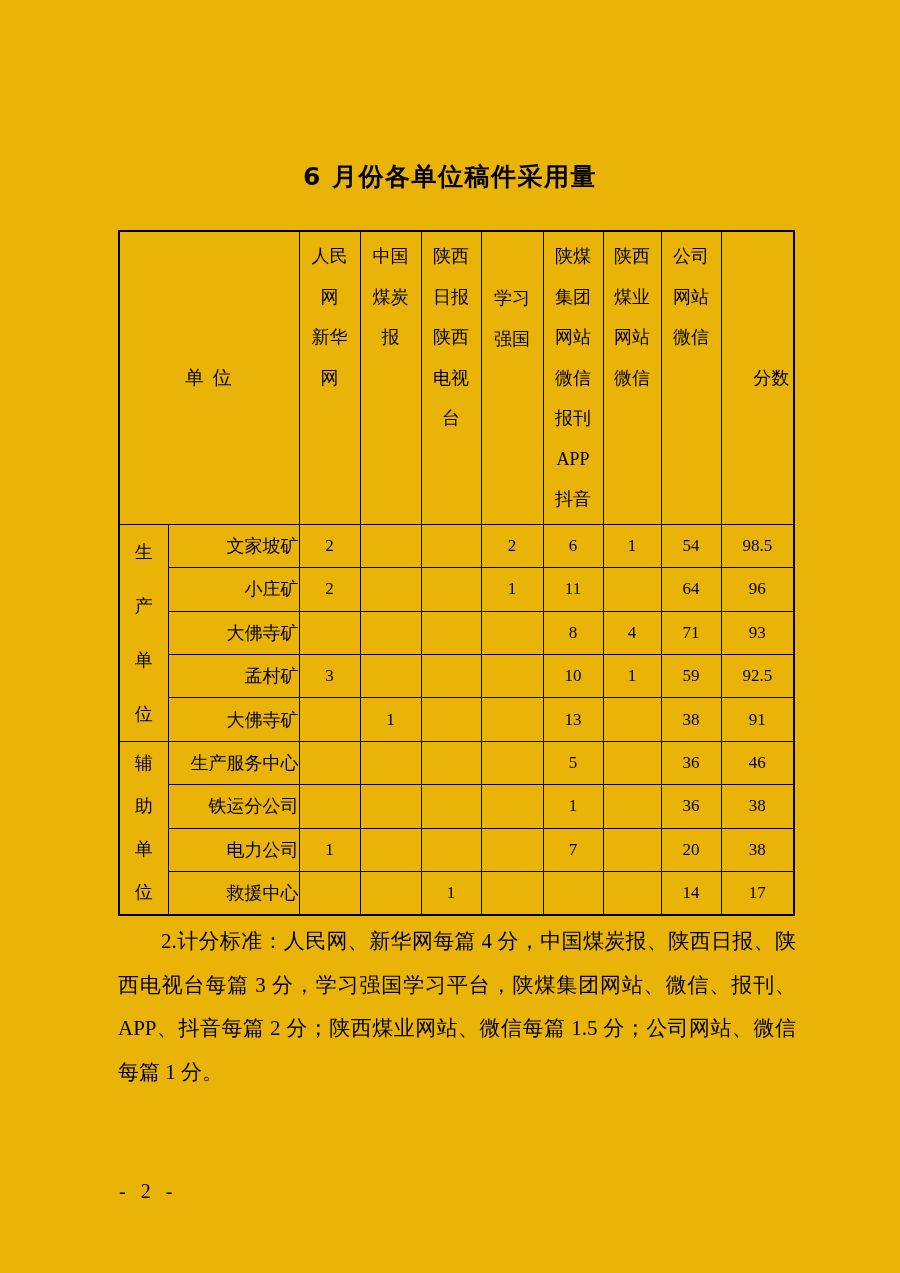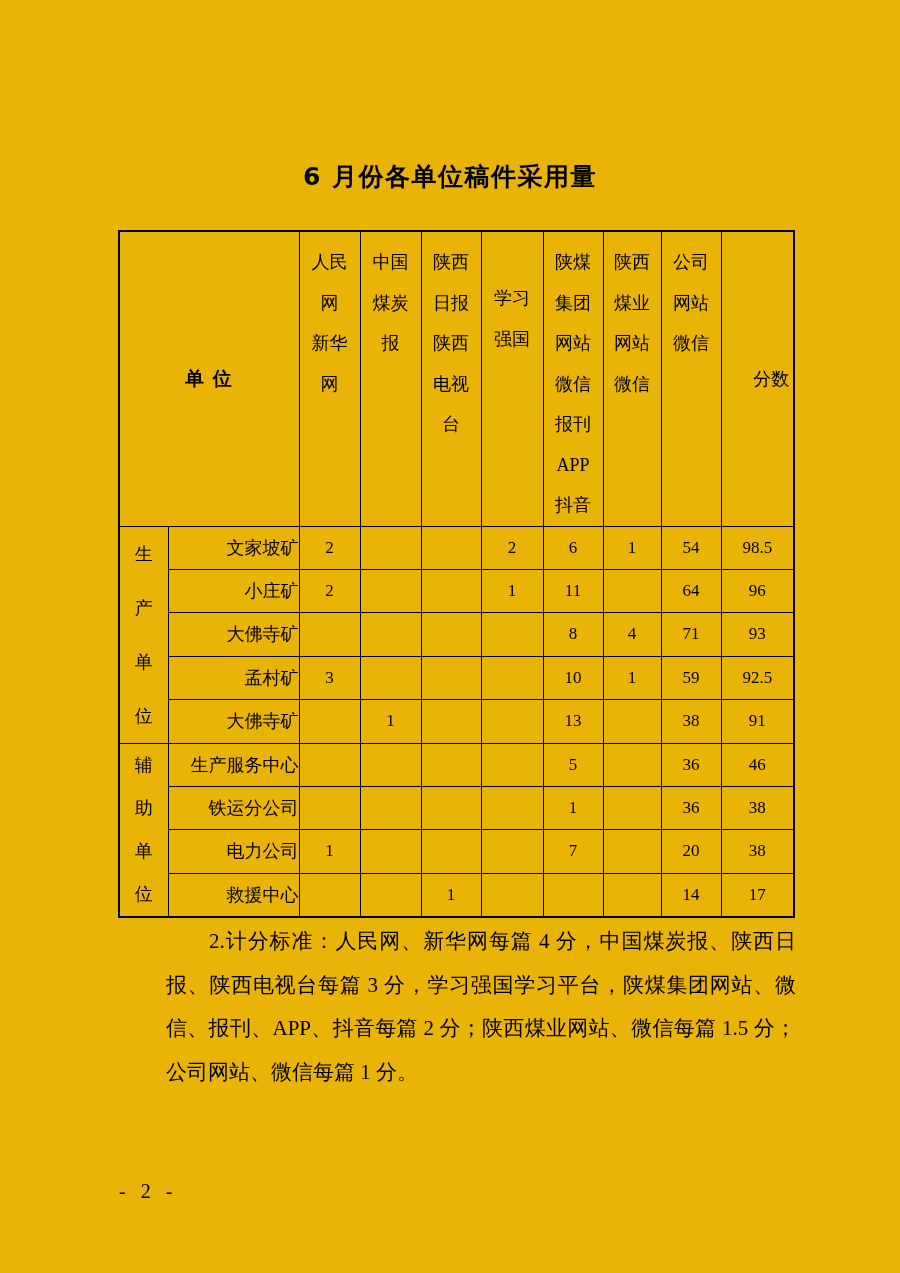--- a/index.html
+++ b/index.html
@@ -18,38 +18,38 @@
     position:absolute; left:118px; top:230px;
     width:675px; height:686px;
     border-collapse:collapse; table-layout:fixed;
     border:2px solid #000;
   }
   .report-table th, .report-table td {
     border:1.5px solid #000; padding:0; font-weight:normal;
     text-align:center; color:#000;
   }
   tr.header-row { height:293px; }
-  th.unit-head { font-size:19px; vertical-align:middle; letter-spacing:2px;font-weight:bold; }
-  th.col-head { vertical-align:top; font-size:18px; padding-top:10px; }
+  th.unit-head { font-size:19px; vertical-align:middle; letter-spacing:2px; }
+  th.col-head { vertical-align:top; font-size:18px; padding-top:4px; }
   th.col-head div { line-height:40.5px; height:40.5px; }
   th.col-head.center1 { vertical-align:middle; padding-top:0;padding-left:28px; }
   th.col-head.offset1 { padding-top:46px;margin-top:19px; }
   tr.data-row { height:43px; }
   td.group-cell { font-size:18px; vertical-align:middle; }
   td.group-cell.rows-5 div { line-height:54px; }
   td.group-cell.rows-4 div { line-height:43px; }
   td.unit-cell { font-size:18px;text-align:right; }
   td.val-cell { font-size:17px; }
   .notes {
     position:absolute; left:118px; top:920px; width:678px;
     font-size:21px; line-height:43.5px; text-align:justify;
   }
   .notes p { margin:0; }
   .notes .note-label { font-weight:bold; }
-  .notes p.indent { text-indent:2.05em;margin-left:48px; }
+  .notes p.indent { text-indent:2.05em; }
   .page-number {
     position:absolute; left:119px; top:1180px;
     font-size:20px; letter-spacing:5px;
   }
 </style>
 </head>
 <body>
 
 <div class="page">
 

